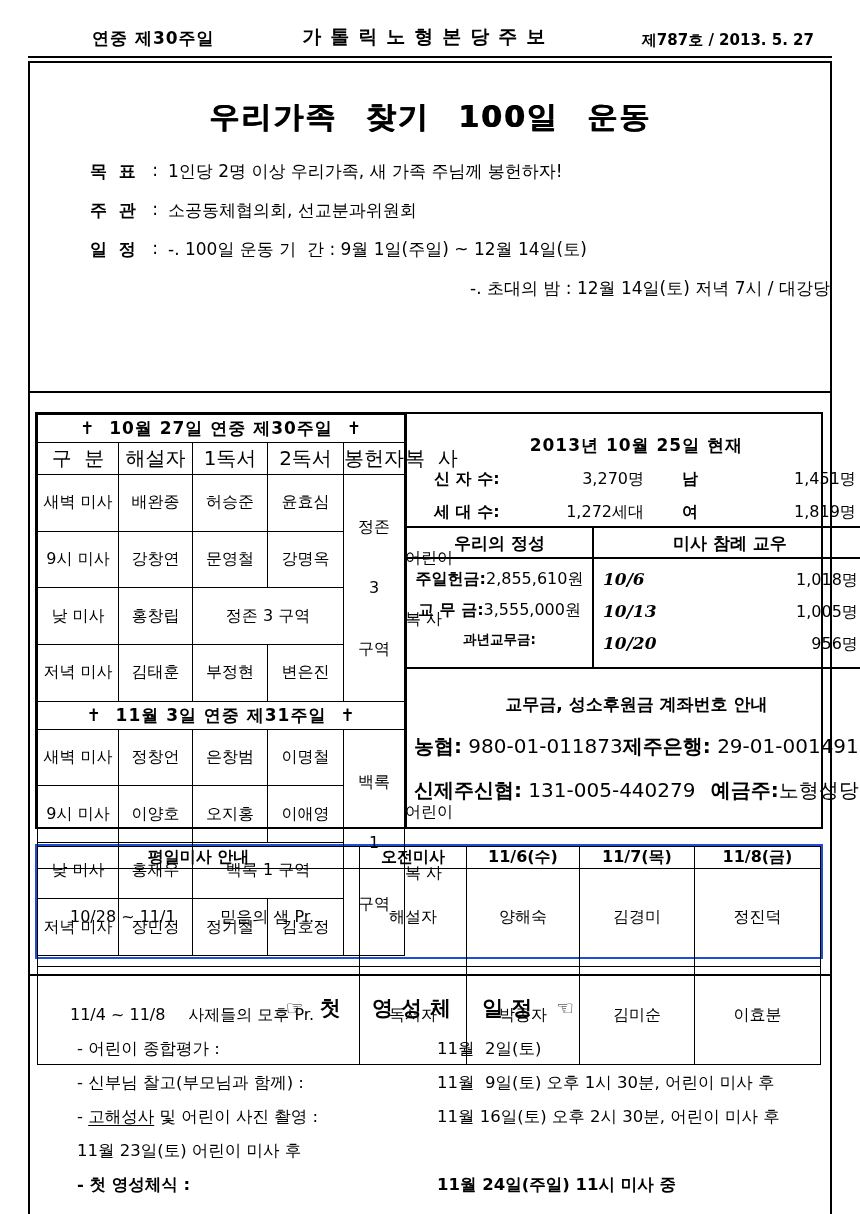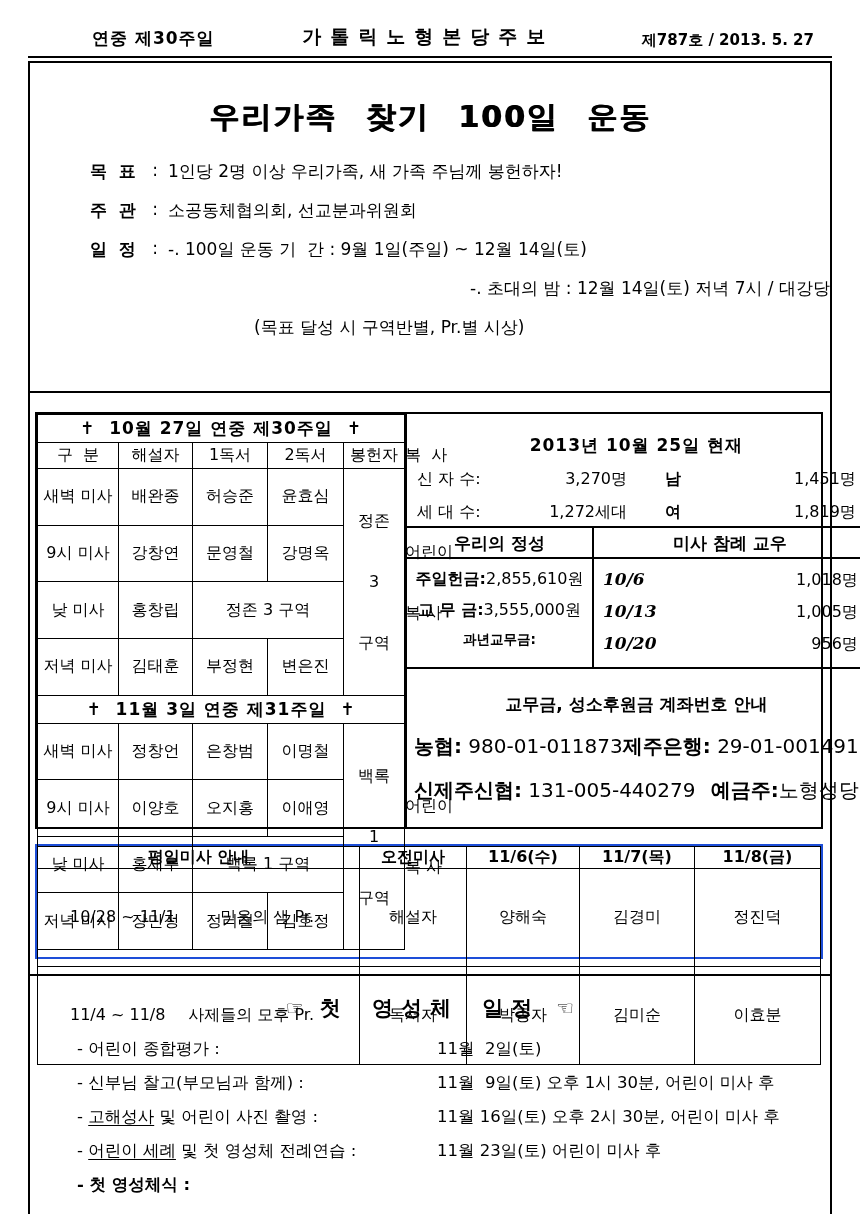--- a/index.html
+++ b/index.html
@@ -29,28 +29,28 @@
   .camp-row.ind2 { padding-left: 164px; }
 
   
   .sec2 { height: 583px; border-bottom: 2px solid #000; padding-top: 19px; }
   .boxA { margin-left: 5px; width: 788px; height: 417px; border: 2px solid #000; display: flex; }
   .mass-wrap { width: 433px; border-right: 2px solid #000; }
   table.mass { width: 100%; height: 100%; border-collapse: collapse; table-layout: fixed; }
   table.mass td { border: 1px solid #000; text-align: center; font-size: 16px;
     white-space: pre; padding: 2px 0; }
   table.mass td.mhdr { font-weight: bold; font-size: 17px; letter-spacing: 1px; }
-  table.mass td.chdr { font-size: 16px; }
+  table.mass td.chdr { font-size: 20px; }
   table.mass td.stack span { display: block; line-height: 1.45; }
 
   .stats { flex: 1; display: flex; flex-direction: column; font-size: 16px; }
   .s-top { height: 114px; border-bottom: 2px solid #000; }
   .s-title { text-align: center; font-weight: bold; font-size: 17px; padding-top: 20px; letter-spacing: 1px; }
   .s-row { display: flex; align-items: baseline; margin-top: 12px; padding: 0 10px; white-space: pre; }
-  .s-l1 { font-weight: normal; width: 92px; }
+  .s-l1 { font-weight: bold; width: 92px; margin-left: 17px; }
   .s-v1 { width: 118px; text-align: right; }
   .s-l2 { font-weight: bold; margin-left: 38px; }
   .s-v2 { flex: 1; text-align: right; }
 
   .s-mid { height: 141px; border-bottom: 2px solid #000; display: flex; }
   .s-off { width: 187px; border-right: 2px solid #000; }
   .s-att { flex: 1; }
   .s-colhdr { height: 31px; line-height: 30px; border-bottom: 2px solid #000;
     text-align: center; font-weight: bold; font-size: 17px; }
   .off-row { display: flex; justify-content: center; align-items: baseline;
@@ -109,23 +109,20 @@
         <span class="camp-colon">:</span>
         <span>소공동체협의회, 선교분과위원회</span>
       </div>
       <div class="camp-row">
         <span class="camp-label">일  정</span>
         <span class="camp-colon">:</span>
         <span>-. 100일 운동 기  간 : 9월 1일(주일) ~ 12월 14일(토)</span>
       </div>
       <div class="camp-row ind1">
         <span>-. 초대의 밤 : 12월 14일(토) 저녁 7시 / 대강당</span>
-      </div>
-      <div class="camp-row ind2">
-        <span>(목표 달성 시 구역반별, Pr.별 시상)</span>
       </div>
     </div>
   </div>
 
   <div class="sec2">
     <div class="boxA">
 
       <div class="mass-wrap">
         <table class="mass">
           <colgroup>
@@ -340,21 +337,21 @@
       </div>
       <div class="fc-item">
         <span class="fc-left"><span>- </span><span class="u"></span><span>신부님 찰고(부모님과 함께) : </span></span>
         <span class="fc-date">11월  9일(토) 오후 1시 30분, 어린이 미사 후</span>
       </div>
       <div class="fc-item">
         <span class="fc-left"><span>- </span><span class="u">고해성사</span><span> 및 어린이 사진 촬영 : </span></span>
         <span class="fc-date">11월 16일(토) 오후 2시 30분, 어린이 미사 후</span>
       </div>
       <div class="fc-item">
-        <span class="fc-left"><span>- </span><span class="u">어린이 세례</span><span> 및 첫 영성체 전례연습 : </span></span>
         <span class="fc-date">11월 23일(토) 어린이 미사 후</span>
       </div>
       <div class="fc-item bold">
         <span class="fc-left"><span>- </span><span class="u"></span><span>첫 영성체식 : </span></span>
+        <span class="fc-date">11월 24일(주일) 11시 미사 중</span>
       </div>
     </div>
   </div>
 </div>
 
 </body></html>

